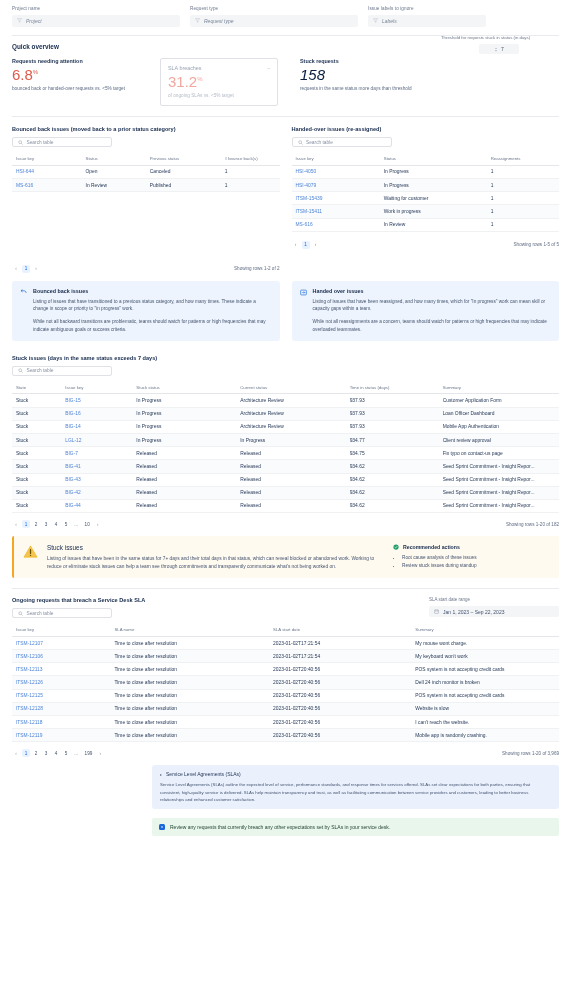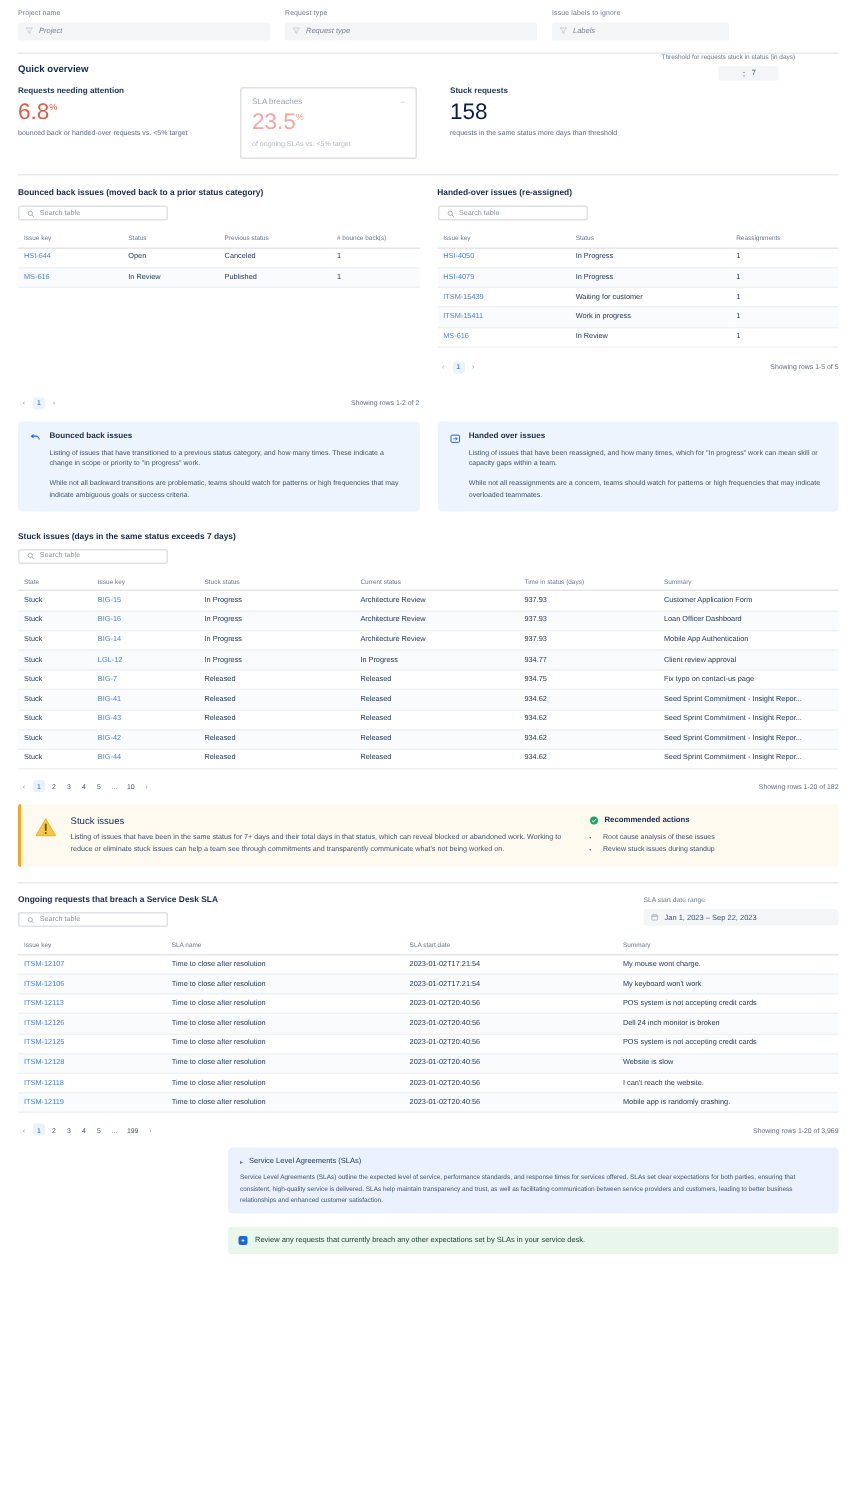--- a/index.html
+++ b/index.html
@@ -44,21 +44,21 @@
     border:1px solid #dfe1e6; border-radius:2px; padding:6px 7px; width:118px; position:relative;
     margin-right: 22px;
   }
   .card-title { font-weight:bold; font-size:5.4px; color:#253858; }
   .card.boxed .card-title { color:#9aa4b5; font-weight:normal; }
   .card-num {
     font-size:15px; color:#de5a4b; margin-top:3px; line-height:1; font-weight:normal;
   }
   .card-num .pct { font-size:6px; vertical-align:super; }
   .card.boxed .card-num { color:#f0a89f; }
-  .card-num.dark { color:#091e42; }
+  .card-num.dark { color:#091e42;font-style:italic; }
   .card-sub { font-size:4.7px; color:#5e6c84; margin-top:4px; line-height:1.45; }
   .card.boxed .card-sub { color:#b3bac5; }
   .card-dash { position:absolute; right:7px; top:6px; color:#b3bac5; font-size:5px; }
 
   
   .sect-title { font-weight:bold; font-size:5.6px; color:#172b4d; }
   .search {
     margin-top:5px; height:10px; width:100px; border:1px solid #dfe1e6; border-radius:2px;
     display:flex; align-items:center; gap:3.5px; padding:0 5px;
   }
@@ -182,21 +182,21 @@
     <div class="cards">
       <div class="card" style="width:148px">
         <div class="card-title">Requests needing attention</div>
         <div class="card-num"><span>6.8</span><span class="pct">%</span></div>
         <div class="card-sub">bounced back or handed-over requests vs. &lt;5% target</div>
       </div>
 
       <div class="card boxed">
         <div class="card-dash">–</div>
         <div class="card-title">SLA breaches</div>
-        <div class="card-num"><span>23.5</span><span class="pct">%</span></div>
+        <div class="card-num"><span>31.2</span><span class="pct">%</span></div>
         <div class="card-sub">of ongoing SLAs vs. &lt;5% target</div>
       </div>
 
       <div class="card" style="width:150px">
         <div class="card-title">Stuck requests</div>
         <div class="card-num dark"><span>158</span></div>
         <div class="card-sub">requests in the same status more days than threshold</div>
       </div>
     </div>
   </div>

